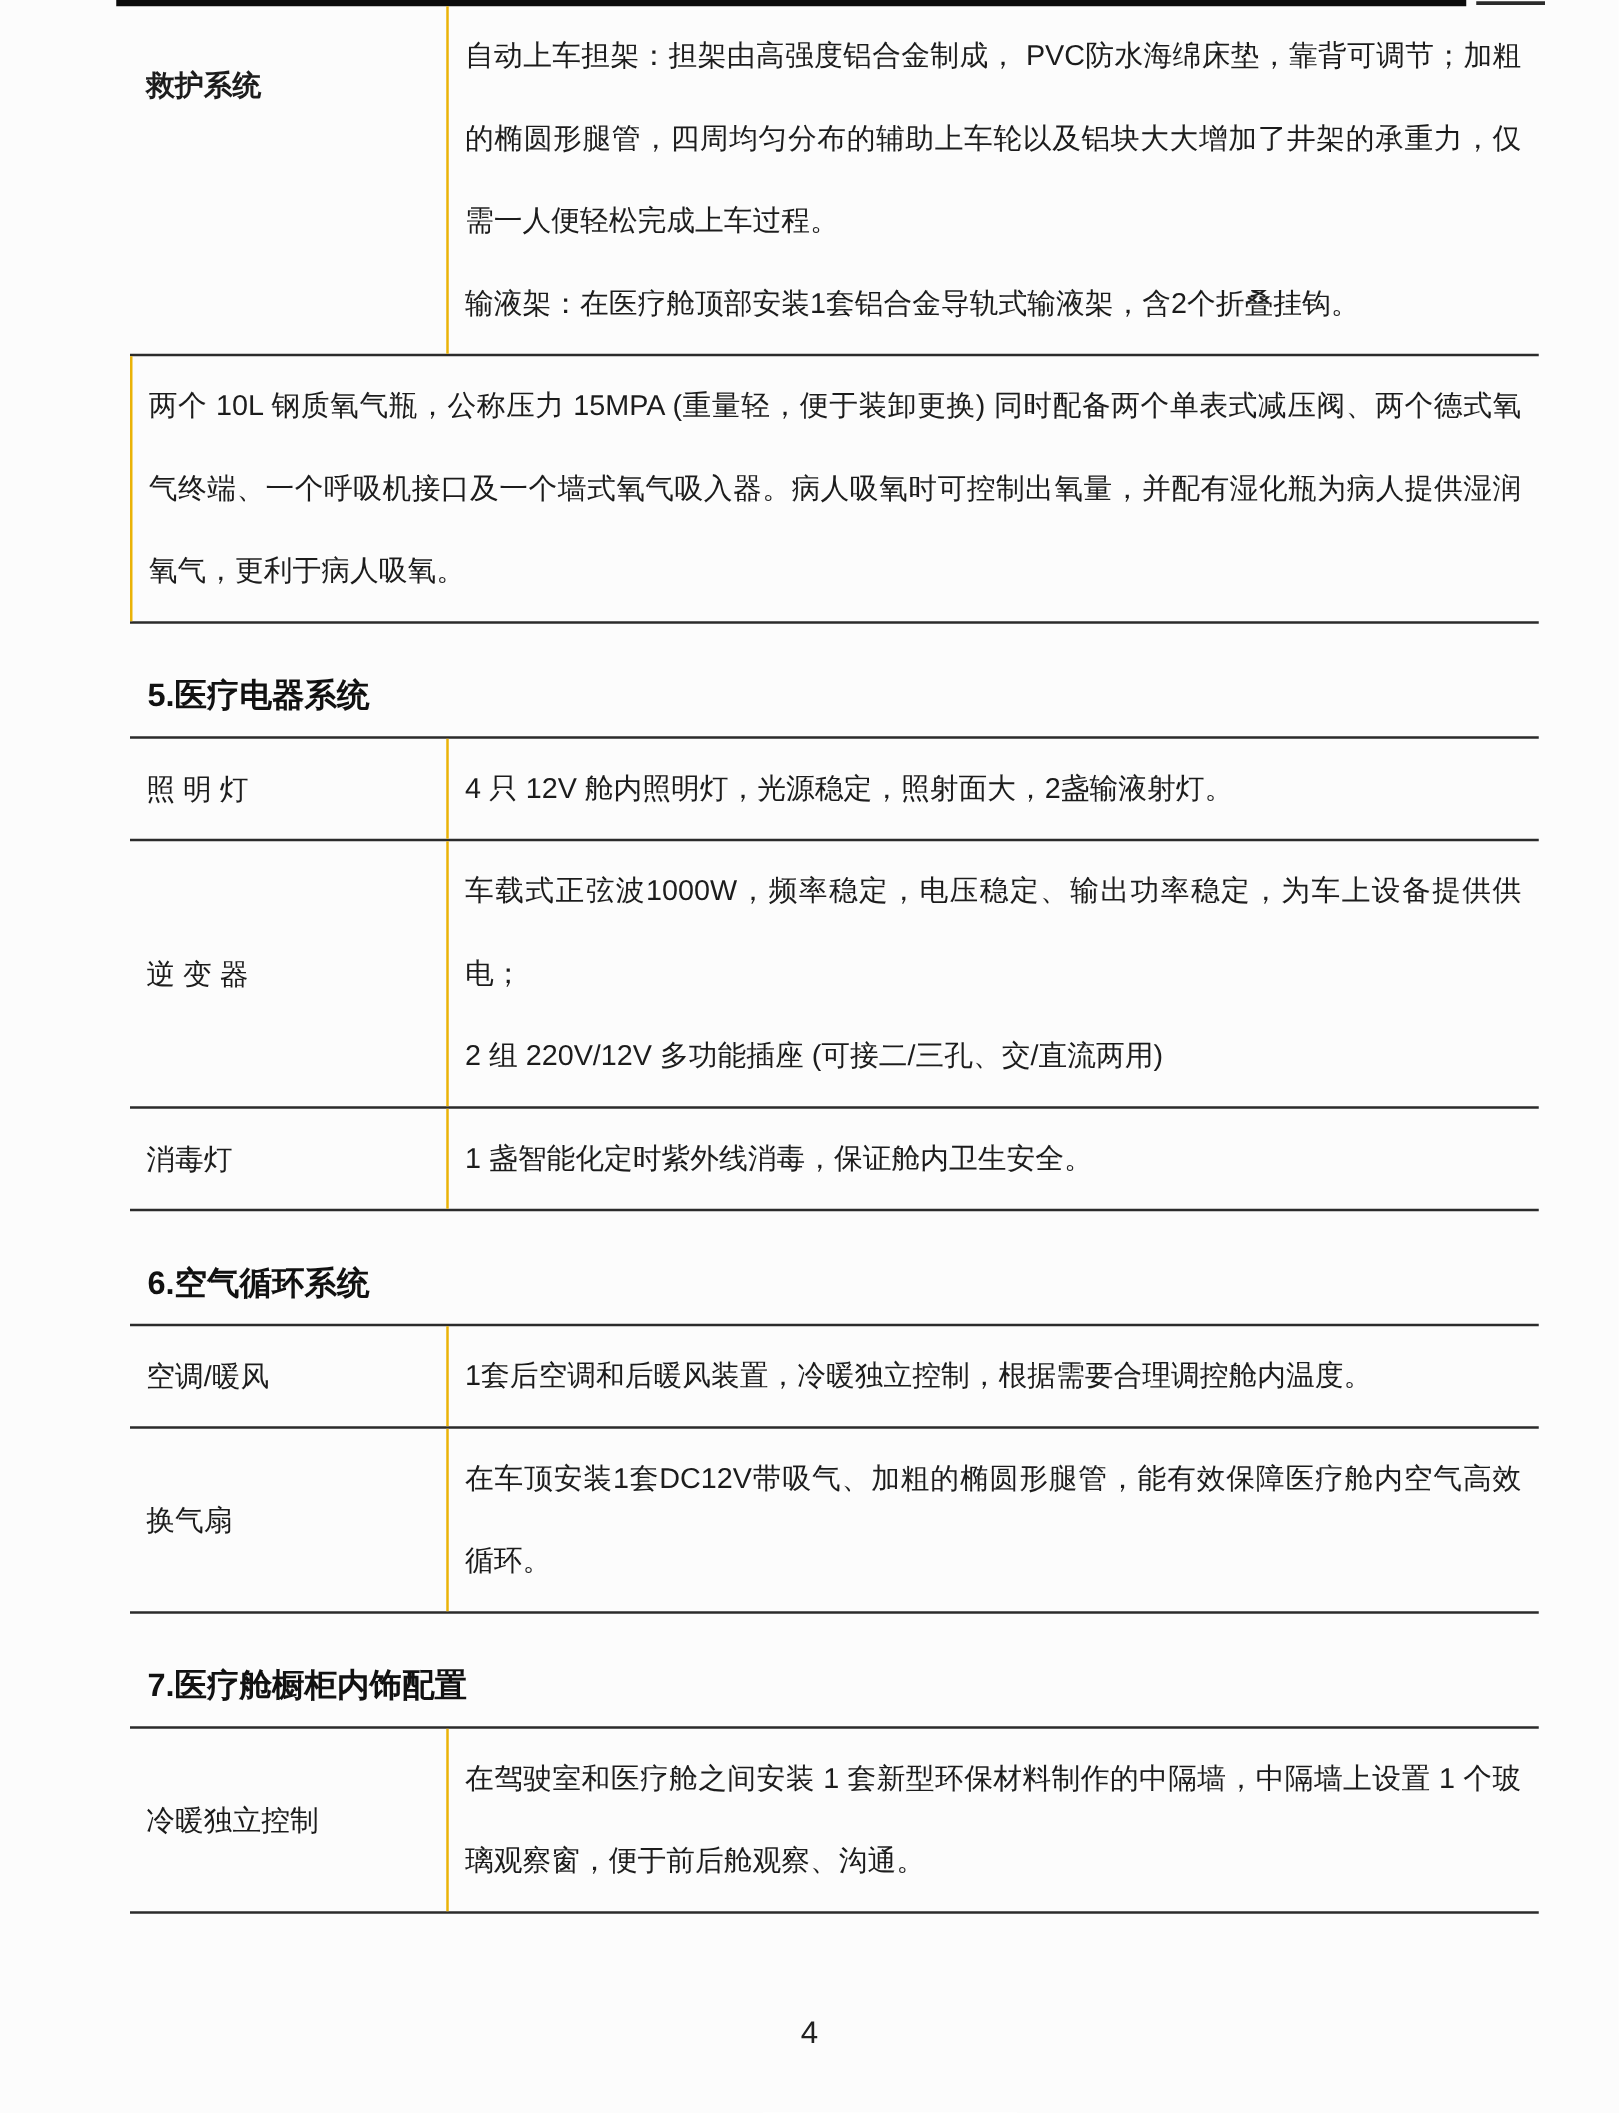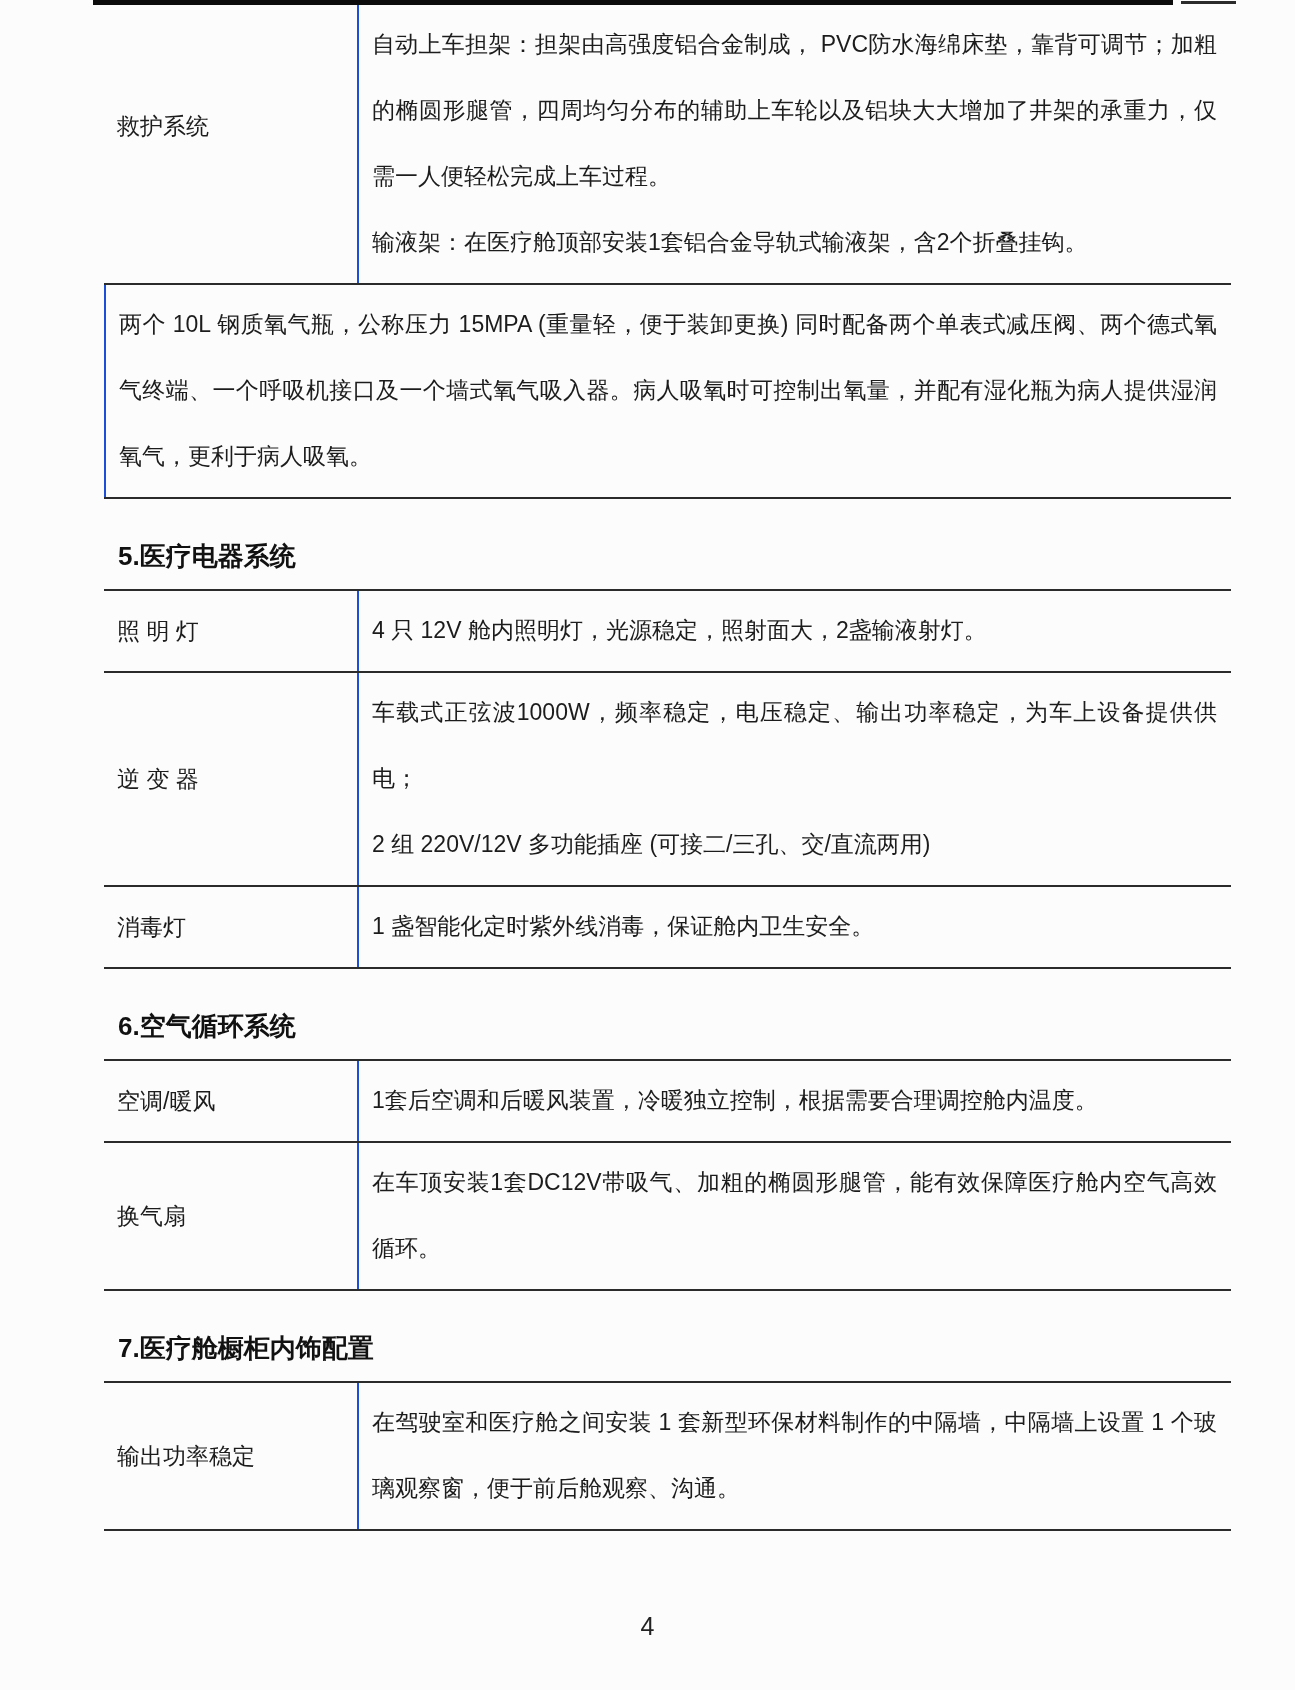--- a/index.html
+++ b/index.html
@@ -19,24 +19,24 @@
 
   .spec-table { width:100%; }
   .spec-table.top-border { border-top:2px solid #2b2b2b; }
   .t-row { display:flex; border-bottom:2px solid #2b2b2b; }
   .t-label {
     flex:0 0 253px; width:253px; box-sizing:border-box;
     display:flex; align-items:center;
     padding-left:13px; padding-right:8px;
     font-size:23px; line-height:30px;
   }
-  .t-row.label-top .t-label { align-items:flex-start; padding-top:106px; }
+  .t-row.label-top .t-label { align-items:flex-start; padding-top:48px;font-weight:bold; }
   .t-content {
     flex:1 1 auto; box-sizing:border-box;
-    border-left:2px solid #1d4ed8;
+    border-left:2px solid #eab308;
     padding:6px 14px 8px 13px;
     font-size:23px; line-height:66px;
     text-align:justify;
   }
   .t-content p { margin:0; }
 
   .section-heading {
     font-size:26px; font-weight:bold; color:#111111;
     line-height:34px;
     margin:40px 0 16px 14px;
@@ -110,21 +110,21 @@
         <div class="t-content">
           <p>在车顶安装1套DC12V带吸气、加粗的椭圆形腿管，能有效保障医疗舱内空气高效循环。</p>
         </div>
       </div>
     </div>
 
     <div class="section-heading">7.医疗舱橱柜内饰配置</div>
 
     <div class="spec-table top-border">
       <div class="t-row">
-        <div class="t-label">输出功率稳定</div>
+        <div class="t-label">冷暖独立控制</div>
         <div class="t-content">
           <p>在驾驶室和医疗舱之间安装 1 套新型环保材料制作的中隔墙，中隔墙上设置 1 个玻璃观察窗，便于前后舱观察、沟通。</p>
         </div>
       </div>
     </div>
 
   </div>
 
   <div class="page-number">4</div>
 </div>

